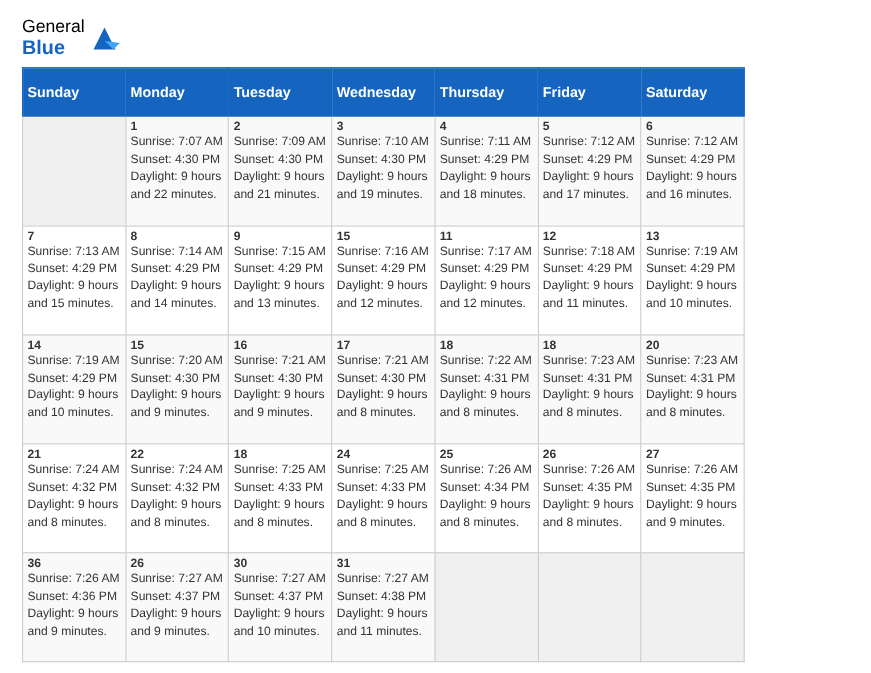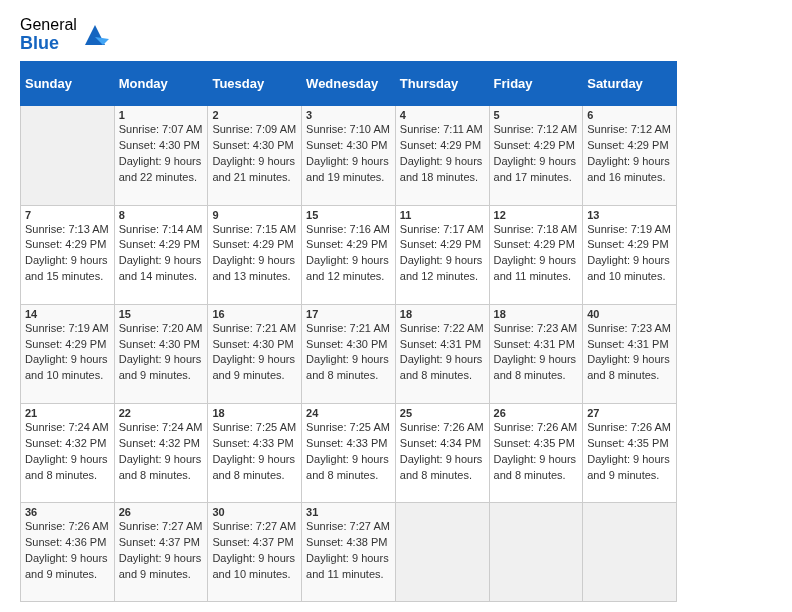--- a/index.html
+++ b/index.html
@@ -207,21 +207,21 @@
           </td>
           <td>
             <span class="day-num">18</span>
             <div class="day-info">Sunrise: 7:22 AM<br>Sunset: 4:31 PM<br>Daylight: 9 hours and 8 minutes.</div>
           </td>
           <td>
             <span class="day-num">18</span>
             <div class="day-info">Sunrise: 7:23 AM<br>Sunset: 4:31 PM<br>Daylight: 9 hours and 8 minutes.</div>
           </td>
           <td>
-            <span class="day-num">40</span>
+            <span class="day-num">20</span>
             <div class="day-info">Sunrise: 7:23 AM<br>Sunset: 4:31 PM<br>Daylight: 9 hours and 8 minutes.</div>
           </td>
         </tr>
         <tr>
           <td>
             <span class="day-num">21</span>
             <div class="day-info">Sunrise: 7:24 AM<br>Sunset: 4:32 PM<br>Daylight: 9 hours and 8 minutes.</div>
           </td>
           <td>
             <span class="day-num">22</span>

